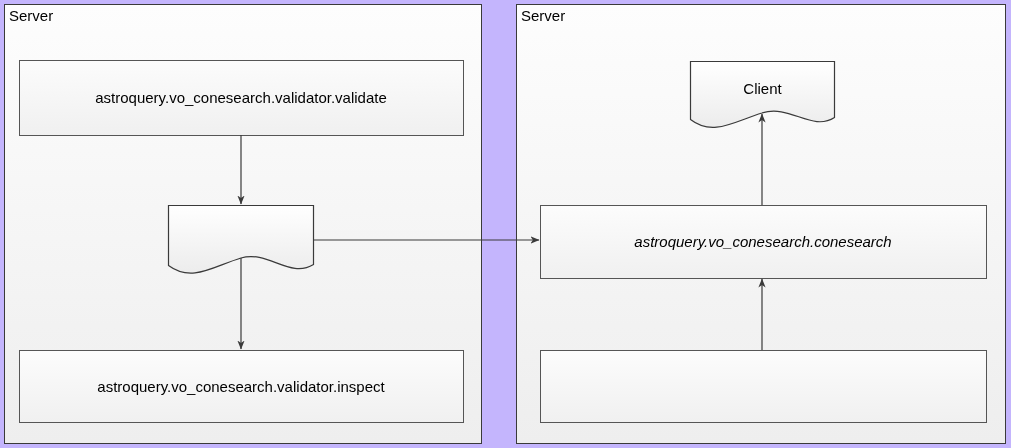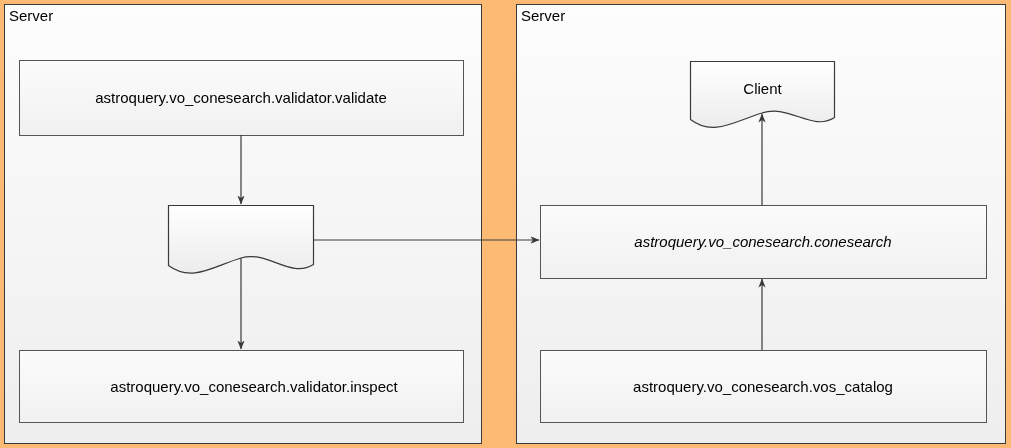--- a/index.html
+++ b/index.html
@@ -10,21 +10,21 @@
   body {
     width: 1011px;
     height: 448px;
     font-family: "Liberation Sans", sans-serif;
     overflow: hidden;
   }
   #diagram {
     position: relative;
     width: 1011px;
     height: 448px;
-    background: #fdba74;
+    background: #c4b5fd;
   }
   svg.layer {
     position: absolute;
     left: 0;
     top: 0;
     width: 1011px;
     height: 448px;
     overflow: visible;
   }
   .container-label {
@@ -99,21 +99,20 @@
     <line x1="762" y1="205" x2="762" y2="114" stroke="#3a3a3a" stroke-width="1.2" marker-end="url(#arrowEnd)"></line>
   </svg>
 
   <div class="container-label" style="left:9px; top:8px;">Server</div>
 
   <div class="container-label" style="left:521px; top:8px;">Server</div>
 
   <div class="node-label" style="left:3px; top:60px; width:444px; height:75px;margin-left:16px;">astroquery.vo_conesearch.validator.validate</div>
 
 
-  <div class="node-label" style="left:19px; top:350px; width:444px; height:72px;padding-left:13px;">astroquery.vo_conesearch.validator.inspect</div>
+  <div class="node-label" style="left:19px; top:350px; width:444px; height:72px;">astroquery.vo_conesearch.validator.inspect</div>
 
   <div class="node-label" style="left:690px; top:61px; width:145px; height:55px;">Client</div>
 
   <div class="node-label" style="left:540px; top:205px; width:446px; height:73px;font-style:italic;">astroquery.vo_conesearch.conesearch</div>
 
-  <div class="node-label" style="left:540px; top:350px; width:446px; height:72px;">astroquery.vo_conesearch.vos_catalog</div>
 
 </div>
 
 </body></html>

